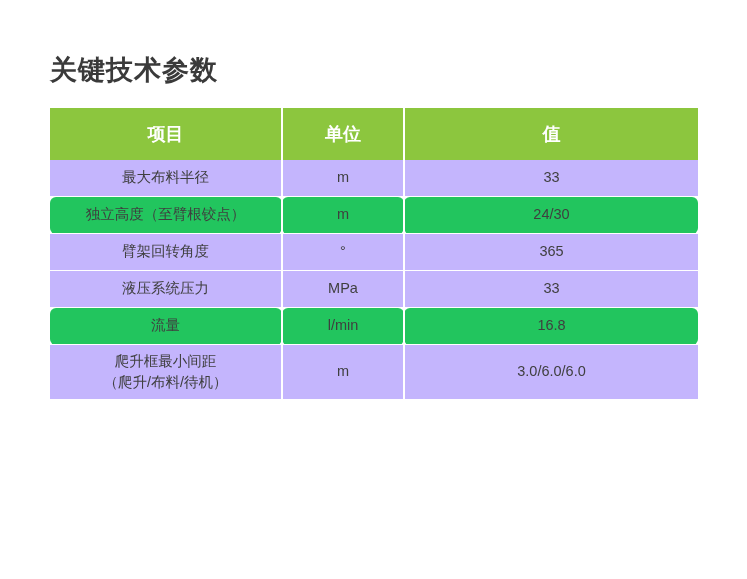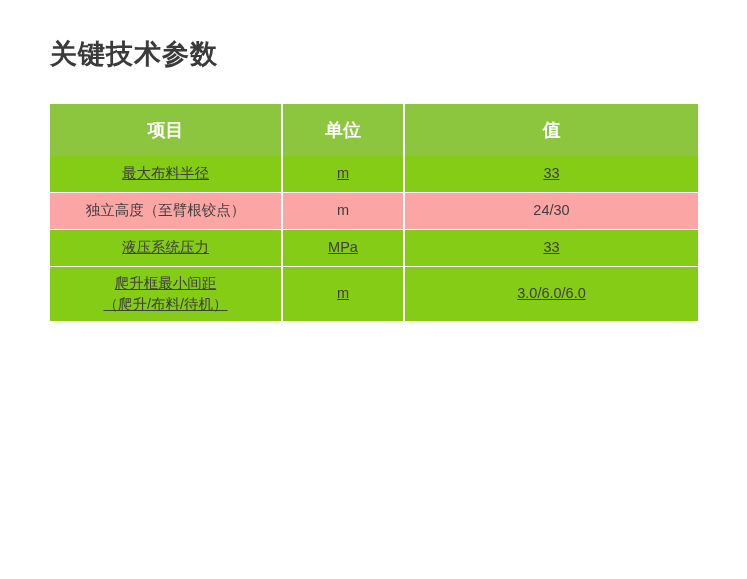--- a/index.html
+++ b/index.html
@@ -12,34 +12,35 @@
     background: #ffffff;
     font-family: "Liberation Sans", sans-serif;
     color: #333333;
     overflow: hidden;
   }
   .page {
     position: relative;
     width: 747px;
     height: 420px;
     box-sizing: border-box;
+    margin-top: 16px;
   }
   .page-title {
     position: absolute;
     left: 50px;
     top: 36px;
     font-size: 27px;
     font-weight: bold;
     color: #3a3a3a;
     letter-spacing: 1px;
   }
   .spec-table {
     position: absolute;
     left: 50px;
-    top: 104px;
+    top: 92px;
     width: 648px;
     border-collapse: collapse;
     table-layout: fixed;
   }
   .spec-table col.c-item { width: 232px; }
   .spec-table col.c-unit { width: 122px; }
   .spec-table col.c-value { width: 294px; }
 
   .spec-table thead th {
     background: #8cc63e;
@@ -64,25 +65,25 @@
     color: #3f3f3f;
     border-right: 2px solid #ffffff;
     border-bottom: 1px solid #ffffff;
     padding: 0 4px;
     line-height: 1.45;
   }
   .spec-table tbody td:last-child {
     border-right: none;
   }
   .spec-table tbody tr.odd td {
-    background: #84cc16;
-    text-decoration: underline;
+    background: #c4b5fd;
   }
   .spec-table tbody tr.even td {
-    background: #fca5a5;
+    background: #22c55e;
+    border-radius: 6px;
   }
   .spec-table tbody tr.tall td {
     height: 54px;
   }
   .cell-multiline {
     display: block;
     white-space: pre-line;
   }
   .deg {
     font-size: 13px;
@@ -113,23 +114,33 @@
         <td>最大布料半径</td>
         <td>m</td>
         <td>33</td>
       </tr>
       <tr class="even">
         <td>独立高度（至臂根铰点）</td>
         <td>m</td>
         <td>24/30</td>
       </tr>
       <tr class="odd">
+        <td>臂架回转角度</td>
+        <td class="deg">°</td>
+        <td>365</td>
+      </tr>
+      <tr class="odd">
         <td>液压系统压力</td>
         <td>MPa</td>
         <td>33</td>
+      </tr>
+      <tr class="even">
+        <td>流量</td>
+        <td>l/min</td>
+        <td>16.8</td>
       </tr>
       <tr class="odd tall">
         <td>
           <span class="cell-multiline">爬升框最小间距
 （爬升/布料/待机）</span>
         </td>
         <td>m</td>
         <td>3.0/6.0/6.0</td>
       </tr>
     </tbody>

